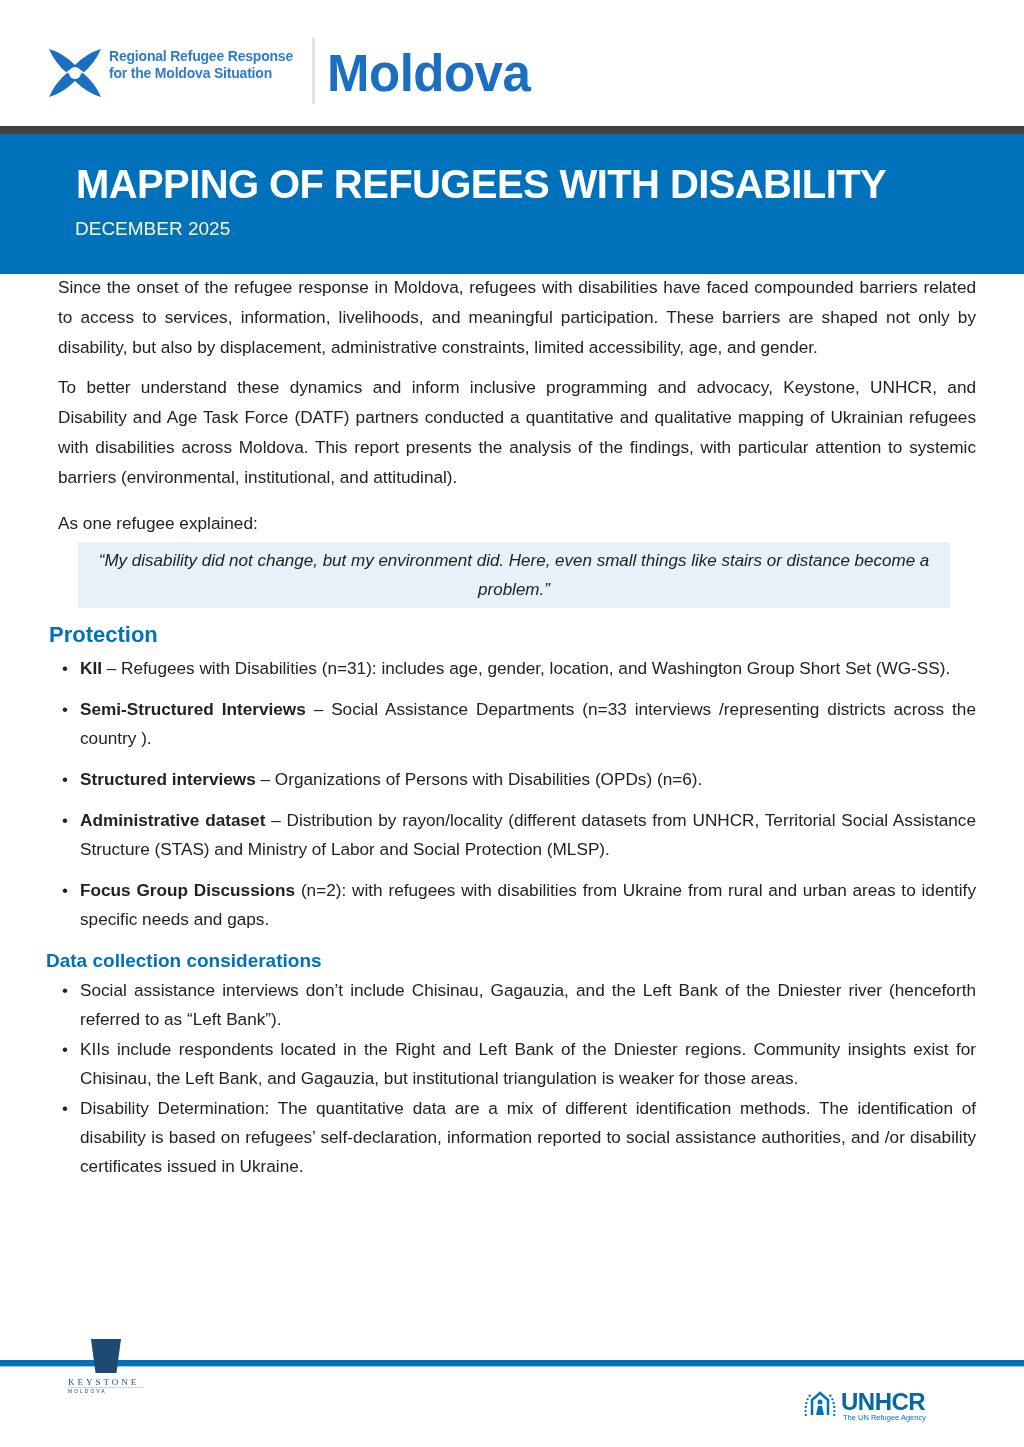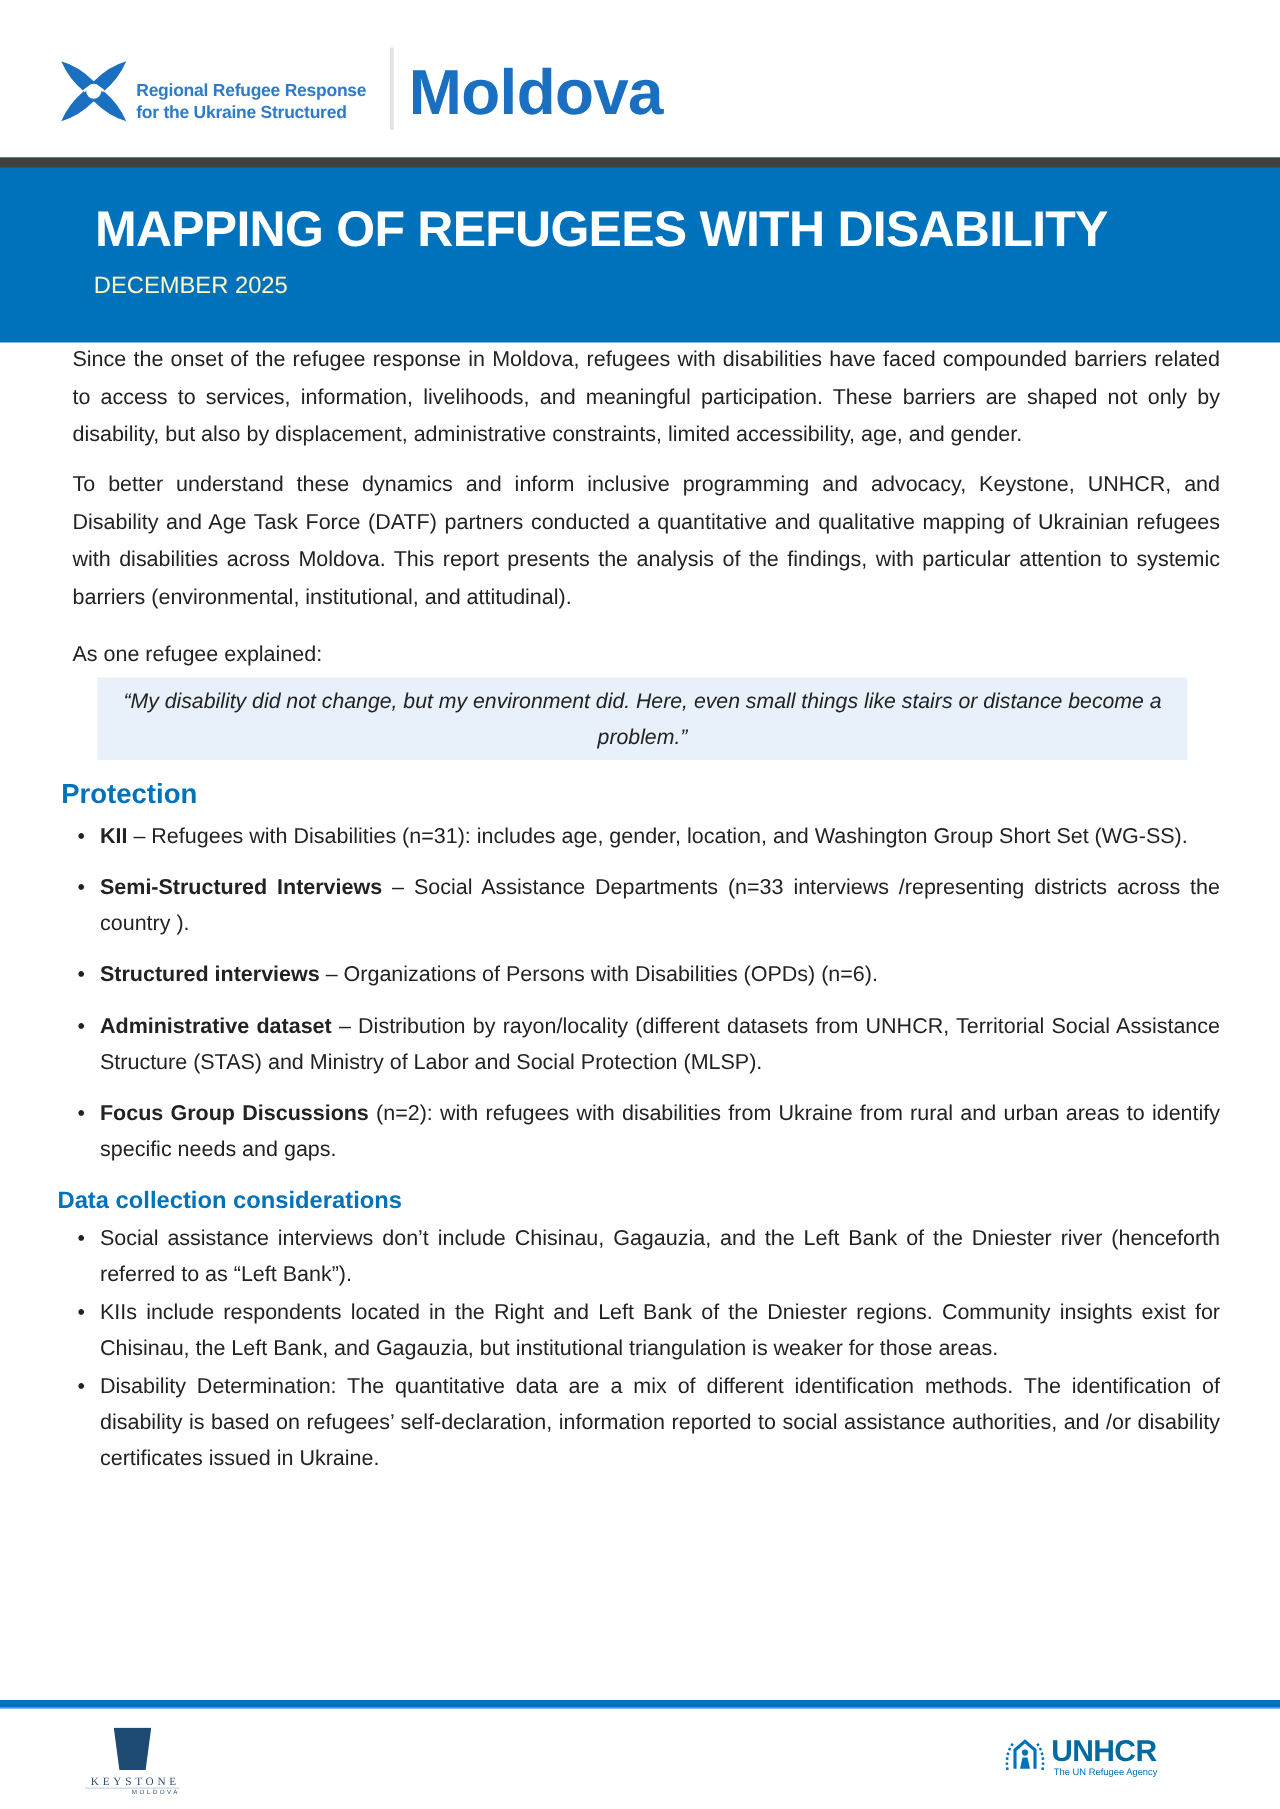--- a/index.html
+++ b/index.html
@@ -1,21 +1,21 @@
 <!DOCTYPE html>
 <html><head>
 <meta charset="utf-8">
 <style>
   html, body { margin: 0; padding: 0; background: #ffffff; }
   body { width: 1024px; height: 1447px; position: relative; overflow: hidden;
          font-family: "Liberation Sans", sans-serif; color: #222; }
 
   .header { position: absolute; left: 0; top: 0; width: 1024px; height: 125px; }
   .logo-mark { position: absolute; left: 45px; top: 43px; width: 60px; height: 60px; }
-  .logo-text { position: absolute; left: 109px; top: 64px; font-size: 14px; line-height: 17px;
+  .logo-text { position: absolute; left: 109px; top: 48px; font-size: 14px; line-height: 17px;
                color: #2f7cc6; font-weight: bold; letter-spacing: -0.2px; }
   .logo-divider { position: absolute; left: 312px; top: 38px; width: 3px; height: 66px; background: #e2e4e6; }
   .country { position: absolute; left: 327px; top: 42px; font-size: 51px; font-weight: bold;
              color: #1a6fc1; letter-spacing: -0.5px; line-height: 64px; }
 
   .banner { position: absolute; left: 0; top: 126px; width: 1024px; height: 140px; background: #0072bc;
             border-top: 8px solid #404040; }
   .banner-title { position: absolute; left: 76px; top: 28px; font-size: 40px; font-weight: bold;
                   color: #ffffff; letter-spacing: -0.6px; }
   .banner-date { position: absolute; left: 75px; top: 84px; font-size: 19px; color: #fef9c3; }
@@ -35,42 +35,42 @@
   ul.bullets li { position: relative; padding-left: 34px; font-size: 17.2px; line-height: 29px;
                   text-align: justify; color: #222; }
   ul.bullets li .dot { position: absolute; left: 16px; top: 0; font-size: 17px; }
   ul.method li { margin-bottom: 12px; }
   ul.method li:first-child { margin-top: 2px; }
   ul.considerations li { margin-bottom: 1px; }
   .bold { font-weight: bold; }
 
   .footer-line { position: absolute; left: 0; top: 1360px; width: 1024px; height: 6px; background: #0072bc;
                  border-bottom: 1px solid #9fc5e6; }
-  .keystone { position: absolute; left: 68px; top: 1382px; width: 76px; height: 62px; text-align: right; }
+  .keystone { position: absolute; left: 68px; top: 1339px; width: 76px; height: 62px; text-align: left; }
   .keystone-mark { width: 30px; height: 34px; margin: 0 auto; background: #1d4a73;
                    clip-path: polygon(0 0, 100% 0, 85% 100%, 15% 100%); }
   .keystone-text { font-size: 9px; letter-spacing: 3px; color: #2b4f75; margin-top: 4px; font-family: "Liberation Serif", serif; }
   .keystone-sub { font-size: 5px; letter-spacing: 2px; color: #2b4f75; border-top: 1px solid #c9d6e3; }
   .unhcr { position: absolute; left: 803px; top: 1386px; height: 40px; }
   .unhcr-emblem { position: absolute; left: 0; top: 2px; width: 34px; height: 30px; }
   .unhcr-name { position: absolute; left: 38px; top: 2px; font-size: 24px; font-weight: bold; color: #0369a1; letter-spacing: -0.5px; }
   .unhcr-tag { position: absolute; left: 40px; top: 27px; font-size: 7.5px; color: #0072bc; white-space: nowrap; }
 </style>
 </head>
 <body>
 
 <div class="header">
   <svg class="logo-mark" viewBox="0 0 60 60">
     <path d="M4 6 Q18 10 30 22 Q42 10 56 6 Q50 20 38 30 Q50 40 56 54 Q42 50 30 38 Q18 50 4 54 Q10 40 22 30 Q10 20 4 6 Z" fill="#1a6fc1"></path>
     <circle cx="30" cy="30" r="6" fill="#ffffff"></circle>
     <path d="M22 30 Q30 22 38 30" stroke="#ffffff" stroke-width="2" fill="none"></path>
   </svg>
   <div class="logo-text">
     <div>Regional Refugee Response</div>
-    <div>for the Ukraine Structured</div>
+    <div>for the Moldova Situation</div>
   </div>
   <div class="logo-divider"></div>
   <div class="country">Moldova</div>
 </div>
 
 <div class="banner">
   <div class="banner-title">MAPPING OF REFUGEES WITH DISABILITY</div>
   <div class="banner-date">DECEMBER 2025</div>
 </div>
 

